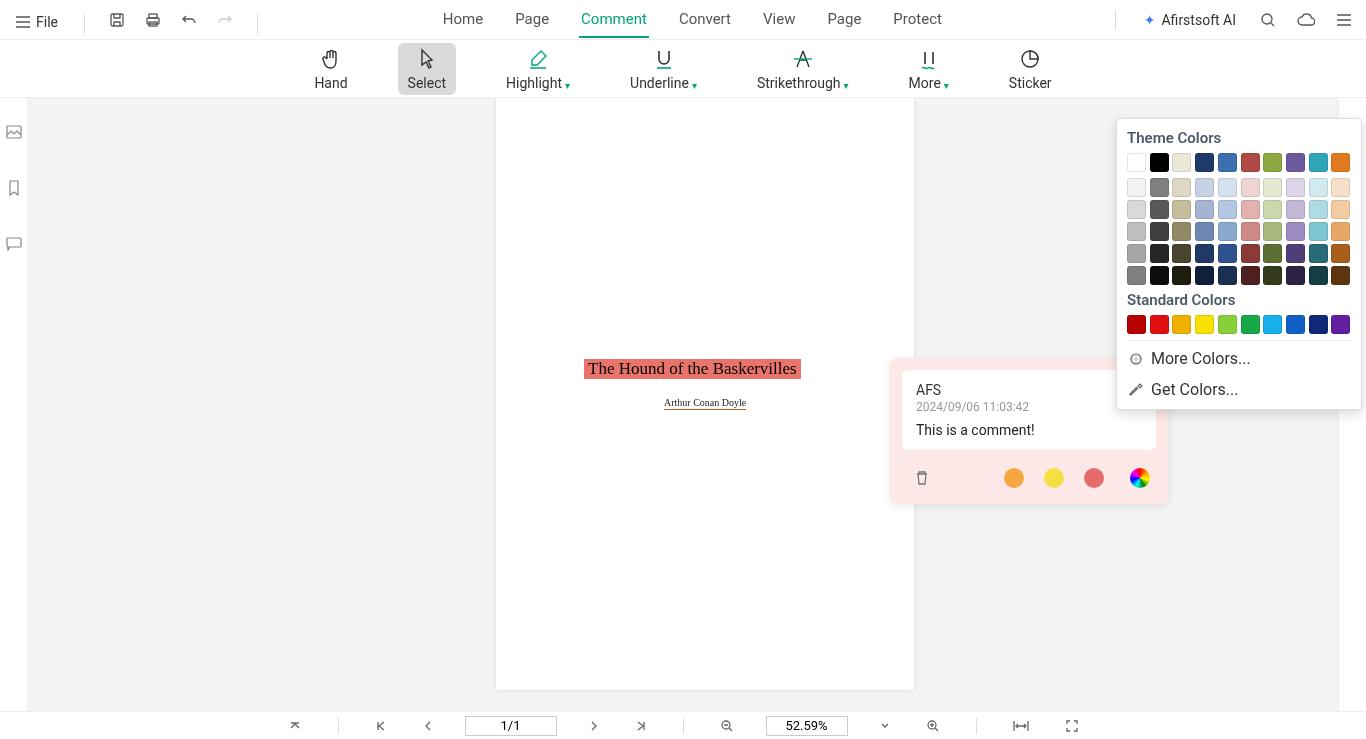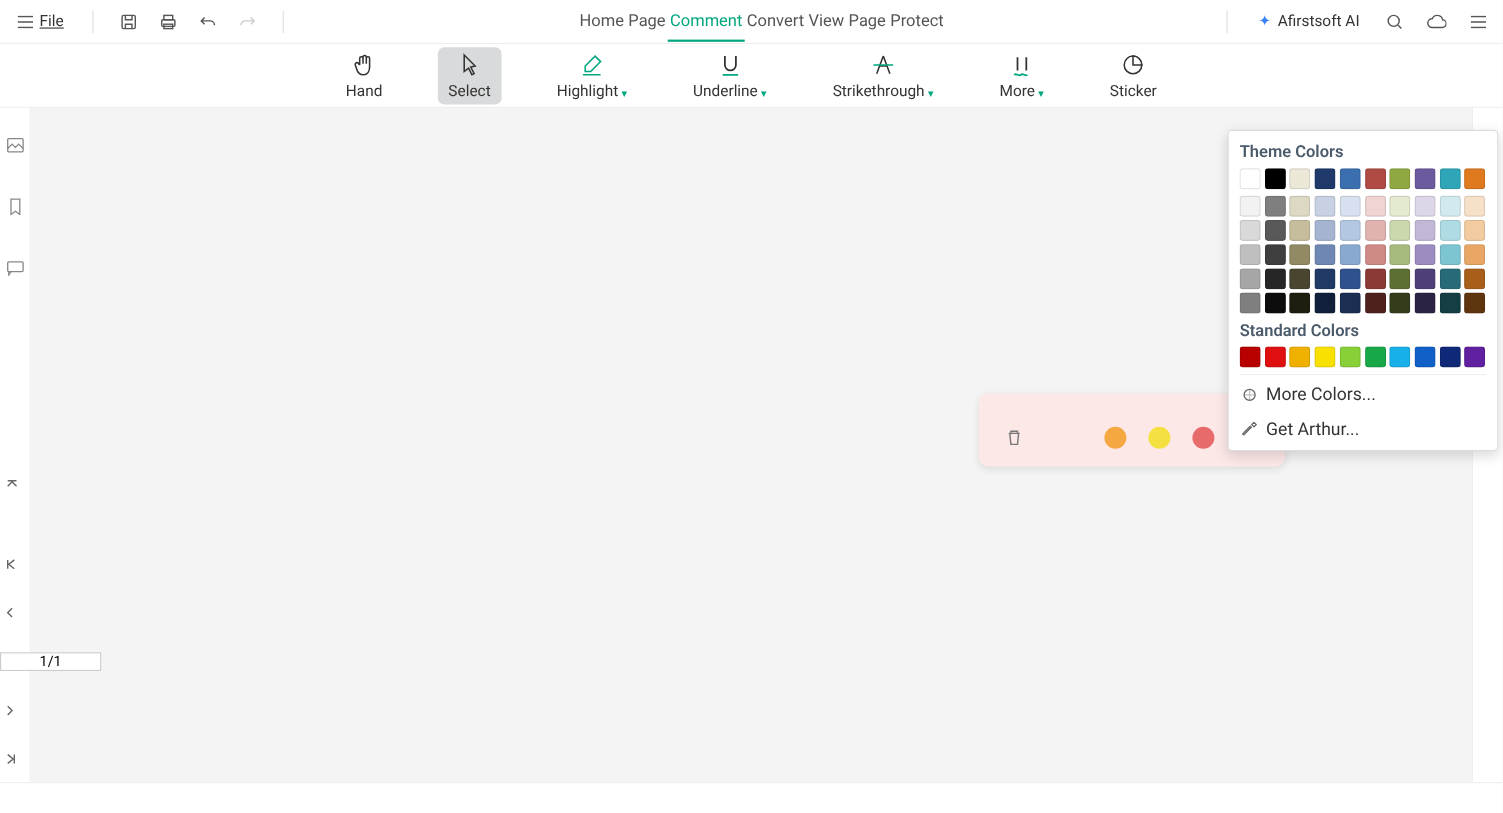--- a/index.html
+++ b/index.html
@@ -1,22 +1,22 @@
 <!DOCTYPE html>
 <html><head>
 <meta charset="utf-8">
 <style>
 * { margin:0; padding:0; box-sizing:border-box; font-family:-apple-system,BlinkMacSystemFont,"Segoe UI",Roboto,sans-serif; }
 body { width:1366px; height:739px; overflow:hidden; background:#fff; position:relative; font-size:13px; color:#333; }
 .top-bar { height:40px; display:flex; align-items:center; padding:0 8px; border-bottom:1px solid #eee; justify-content:space-between; }
-.top-left { display:flex; align-items:center; gap:8px;text-decoration:underline; }
+.top-left { display:flex; align-items:flex-end; gap:8px; }
 .file-btn { display:flex; align-items:center; gap:6px; padding:4px 8px; cursor:pointer; font-size:14px; }
 .vsep { width:1px; height:20px; background:#ddd; margin:0 10px; }
 .icon-btn { width:28px; height:28px; display:flex; align-items:center; justify-content:center; cursor:pointer; border-radius:4px; color:#555; }
-.menu-tabs { display:flex; padding-left:12px;}
+.menu-tabs { display:flex; gap:28px; padding-left:12px;}
 .menu-tab { padding:8px 2px; font-size:15px; color:#555; cursor:pointer; border-bottom:2px solid transparent; }
 .menu-tab.active { color:#00a67e; border-bottom-color:#00a67e; }
 .top-right { display:flex; align-items:center; gap:10px; }
 .ai-btn { display:flex; align-items:center; gap:6px; font-size:14px; color:#333; cursor:pointer; padding:4px 8px; }
 .ai-star { color:#3b82f6; }
 
 .toolbar { height:58px; display:flex; align-items:center; justify-content:center; gap:40px; border-bottom:1px solid #eee; }
 .tool { display:flex; flex-direction:column; align-items:center; gap:4px; padding:4px 10px; cursor:pointer; border-radius:6px; }
 .tool.selected { background:#d9dadb; }
 .tool-icon { height:24px; display:flex; align-items:center; justify-content:center; color:#333; }
@@ -48,21 +48,21 @@
 .swatch { width:20px; height:20px; border-radius:50%; cursor:pointer; }
 .rainbow { background:conic-gradient(red,orange,yellow,green,cyan,blue,magenta,red); }
 
 .color-panel { position:absolute; top:118px; right:4px; width:246px; background:#fff; border:1px solid #ddd; border-radius:4px; box-shadow:0 4px 12px rgba(0,0,0,.15); padding:8px 10px 4px; z-index:20; }
 .cp-heading { font-size:15px; font-weight:600; color:#4a5a6a; margin:2px 0 6px; }
 .cp-grid { display:grid; grid-template-columns:repeat(10,1fr); gap:3px; margin-bottom:6px; }
 .cp-cell { width:19px; height:19px; border-radius:3px; cursor:pointer; border:1px solid rgba(0,0,0,.1); }
 .cp-row { display:flex; align-items:center; gap:8px; padding:6px 2px; font-size:16px; color:#333; cursor:pointer; }
 .cp-sep { height:1px; background:#eee; margin:2px 0; }
 
-.status-bar { position:absolute; bottom:0; left:0; right:0; height:28px; background:#fff; border-top:1px solid #eee; display:flex; align-items:flex-start; justify-content:center; gap:28px;flex-direction:column; }
+.status-bar { position:absolute; bottom:0; left:0; right:0; height:28px; background:#fff; border-top:1px solid #eee; display:flex; align-items:center; justify-content:center; gap:28px; }
 .sb-icon { color:#666; cursor:pointer; padding:2px 4px; }
 .sb-vsep { width:1px; height:16px; background:#ddd; margin:0 4px; }
 .page-input { width:92px; height:20px; border:1px solid #ccc; text-align:center; font-size:13px; }
 .zoom-input { width:82px; height:20px; border:1px solid #ccc; text-align:center; font-size:13px; }
 svg { display:block; }
 </style>
 </head>
 <body>
 
 <div class="top-bar">
@@ -231,26 +231,39 @@
       </div>
     <div class="icon-btn">
         <svg width="16" height="14" viewBox="0 0 16 14" fill="none" stroke="#888" stroke-width="1.2">
           <rect x="1" y="1" width="14" height="9" rx="1"></rect>
           <path d="M4 10l-2 3v-3"></path>
         </svg>
       </div>
   </div>
 
   <div class="canvas">
+    <div class="page">
+      <div class="doc-title-wrap">
+        <span class="hl"><span class="doc-title">The Hound of the Baskervilles</span></span>
+      </div>
+      <div class="doc-author-wrap">
+        <span class="author-ul"><span class="doc-author">Arthur Conan Doyle</span></span>
+      </div>
+    </div>
 
     <div class="float-word">
       <div class="word-badge">W</div>
     </div>
 
     <div class="comment-popup">
+      <div class="comment-inner">
+        <div class="comment-author">AFS</div>
+        <div class="comment-time">2024/09/06 11:03:42</div>
+        <div class="comment-text">This is a comment!</div>
+      </div>
       <div class="comment-actions">
         <div class="icon-btn">
             <svg width="16" height="16" viewBox="0 0 16 16" fill="none" stroke="#777" stroke-width="1.3">
               <path d="M3 4h10M5 4V2h6v2M4 4l1 10h6l1-10"></path>
             </svg>
           </div>
         <div style="flex:1"></div>
         <div id="quickColors" style="display:flex;gap:20px;">
             <div class="swatch" style="background: rgb(245, 167, 66);"></div>
             <div class="swatch" style="background: rgb(245, 224, 66);"></div>
@@ -355,21 +368,21 @@
     <svg width="14" height="14" viewBox="0 0 14 14" fill="none" stroke="#666" stroke-width="1.2">
         <circle cx="7" cy="7" r="5"></circle>
         <path d="M7 2v10M2 7h10" opacity=".4"></path>
       </svg>
     <span>More Colors...</span>
   </div>
   <div class="cp-row">
     <svg width="14" height="14" viewBox="0 0 14 14" fill="none" stroke="#666" stroke-width="1.2">
         <path d="M11 1l2 2-2 2-2-2 2-2zM9 5L2 12v0H1v-1l7-7"></path>
       </svg>
-    <span>Get Arthur...</span>
+    <span>Get Colors...</span>
   </div>
 </div>
 
 <div class="status-bar">
   <div class="sb-icon">
       <svg width="14" height="14" viewBox="0 0 14 14" fill="none" stroke="#666" stroke-width="1.3">
         <path d="M3 9l4-4 4 4M3 4h8"></path>
       </svg>
     </div>
   <span class="sb-vsep"></span>

